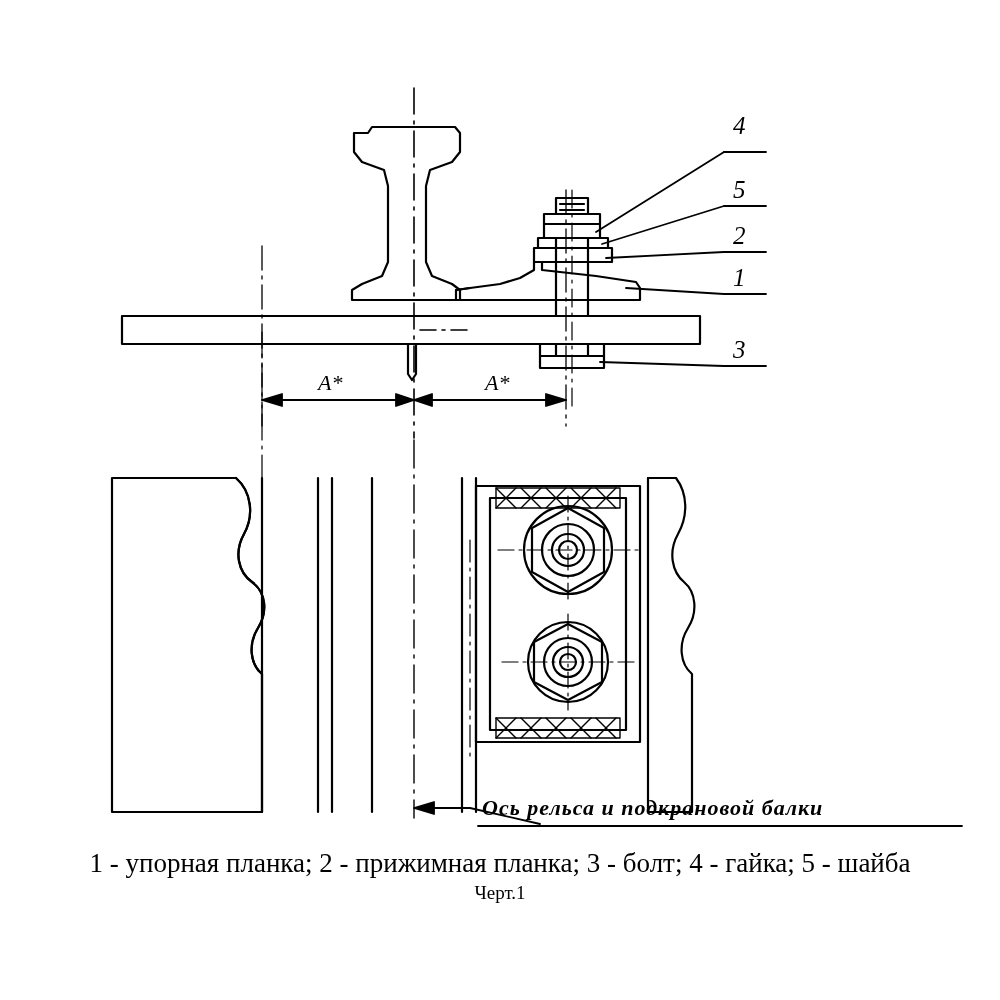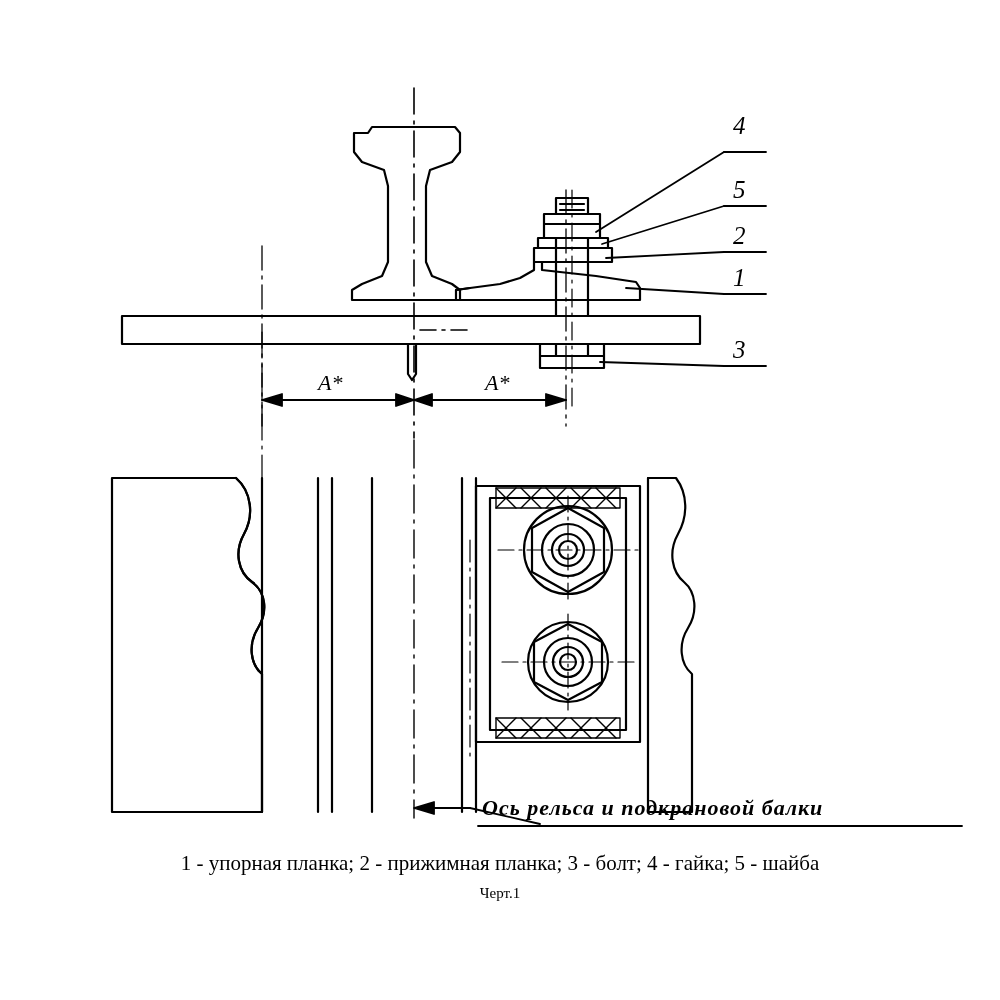--- a/index.html
+++ b/index.html
@@ -27,26 +27,26 @@
     height: 1000px;
   }
   .caption-block {
     position: absolute;
     left: 0;
     top: 848px;
     width: 1000px;
     text-align: center;
   }
   .caption-line1 {
-    font-size: 21px;
+    font-size: 27px;
     line-height: 30px;
     white-space: nowrap;
   }
   .caption-line2 {
-    font-size: 15px;
+    font-size: 19px;
     line-height: 30px;
   }
   .callout-num {
     font-family: "Liberation Serif", serif;
     font-size: 25px;
     font-style: italic;
   }
   .dim-label {
     font-family: "Liberation Serif", serif;
     font-size: 22px;

